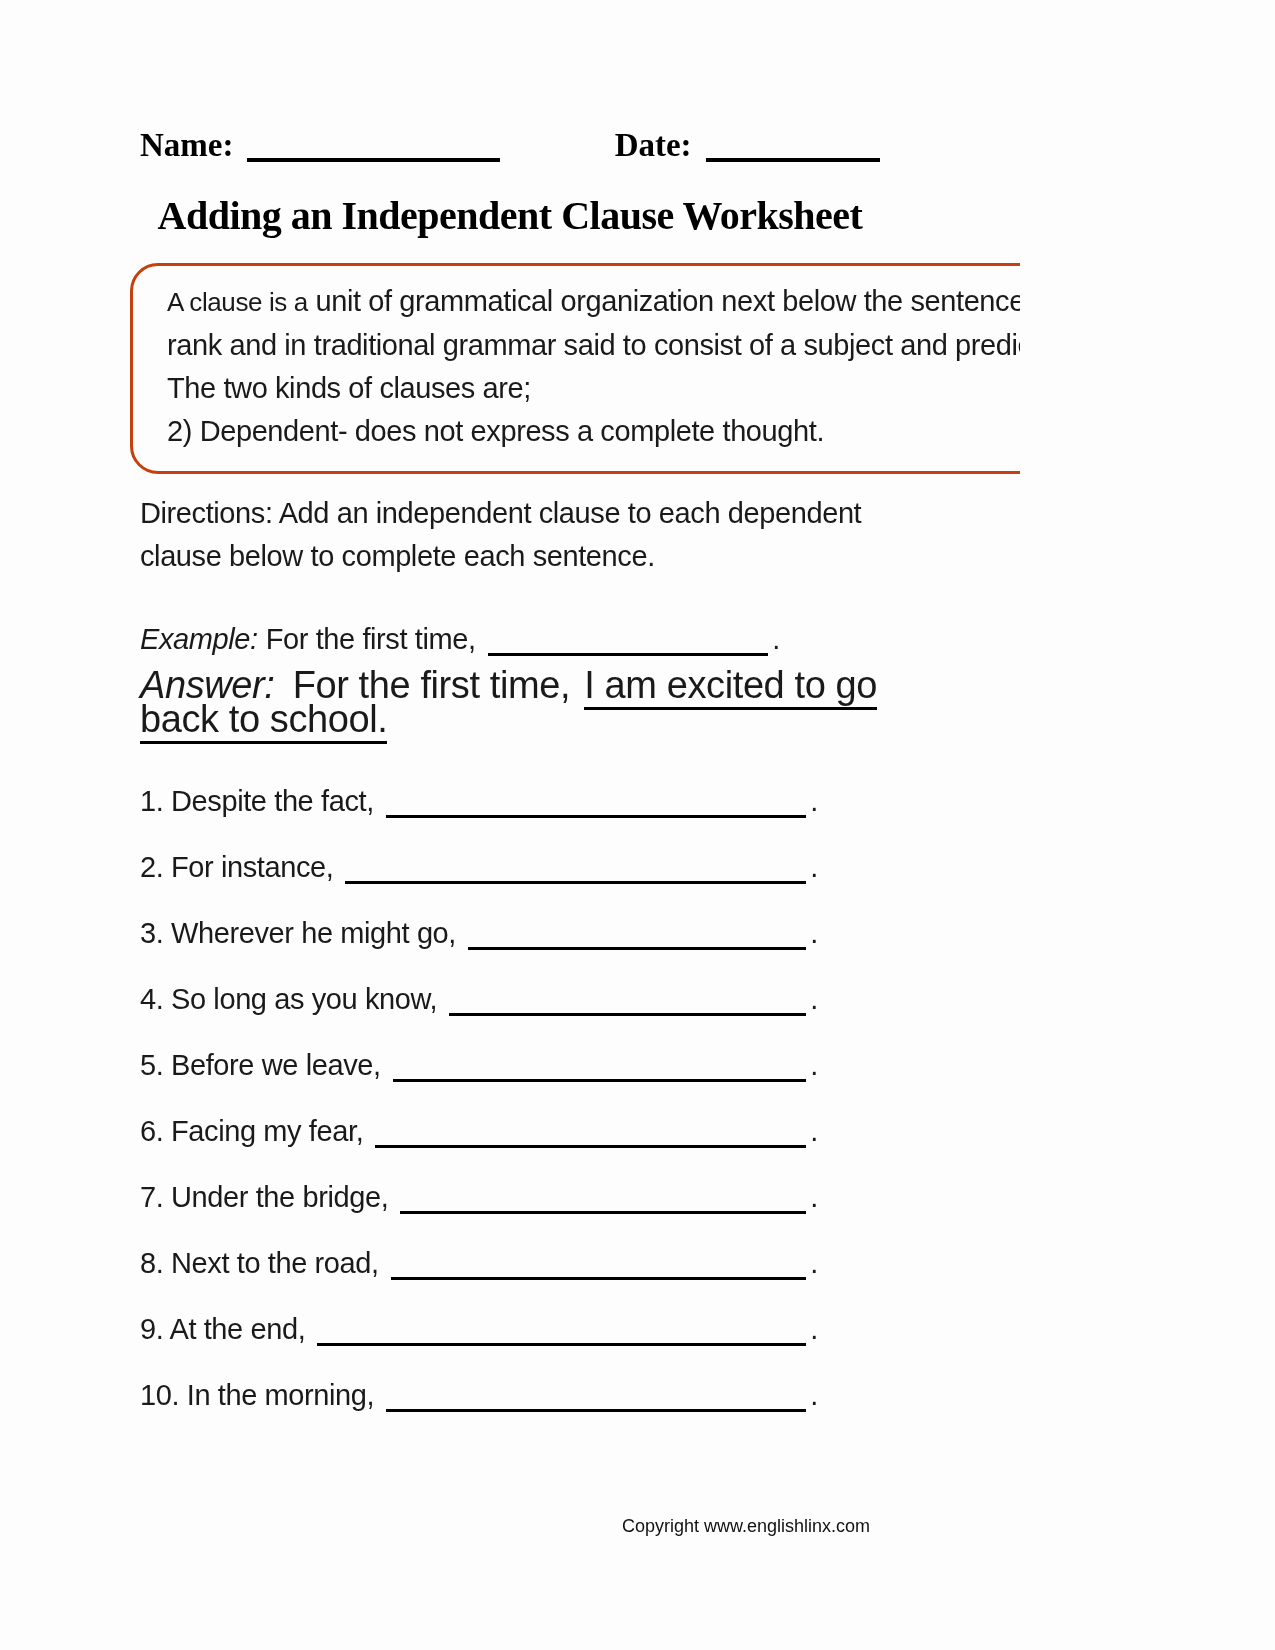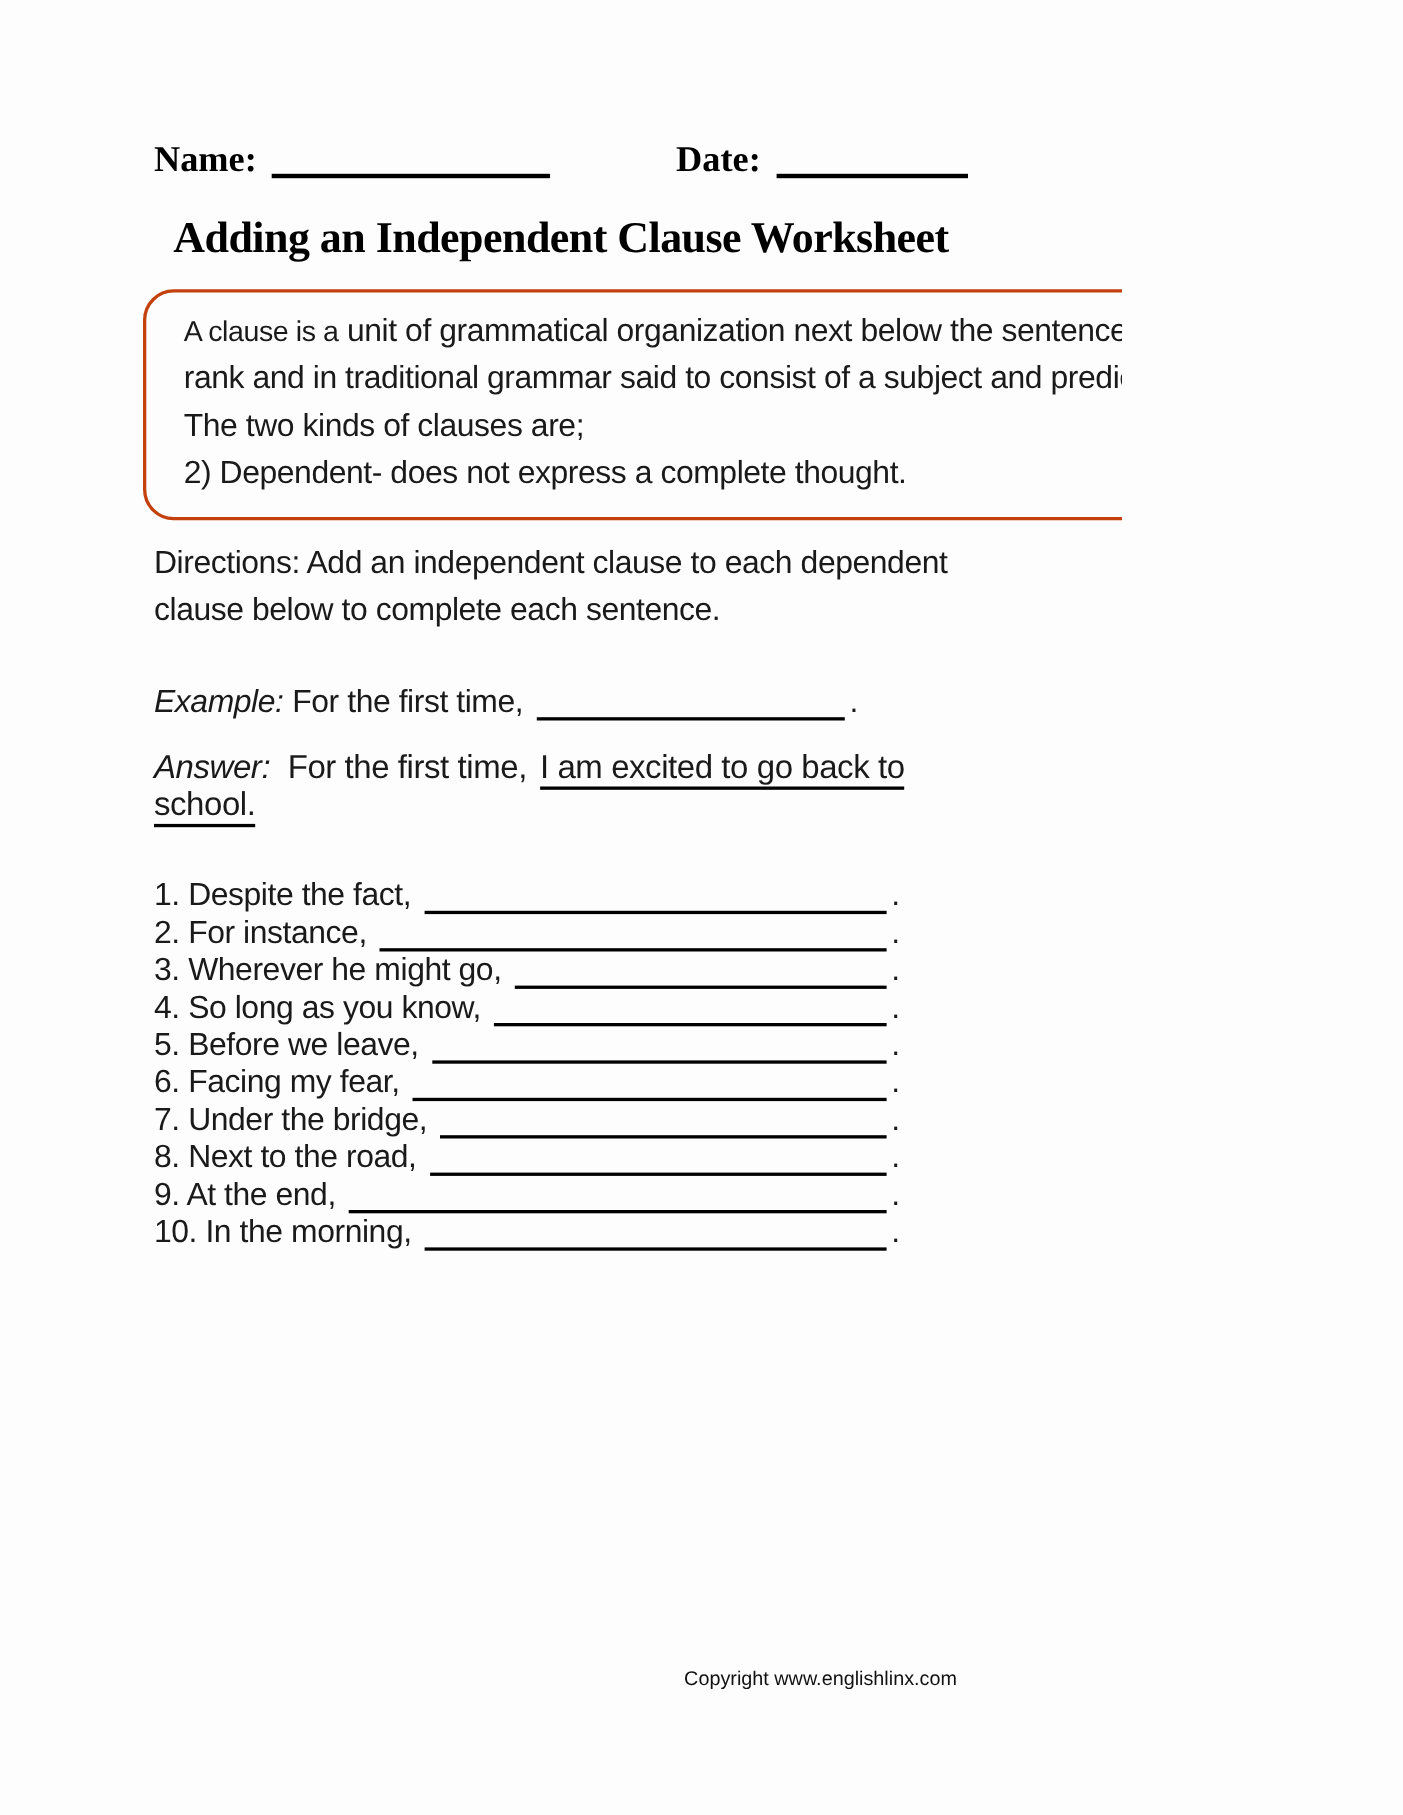--- a/index.html
+++ b/index.html
@@ -73,40 +73,41 @@
   .example-row {
     margin-top: 44px;
     margin-right: 100px;
     display: flex;
     align-items: flex-end;
     font-size: 29px;
     line-height: 34px;
     letter-spacing: -0.4px;
   }
   .answer-row {
-    margin-top: 26px;
-    font-size: 30px;
+    margin-top: 12px;
+    font-size: 38px;
     line-height: 34px;
     letter-spacing: -0.4px;
   }
   .em { font-style: italic; margin-right: 8px; }
   .answer-underlined {
     border-bottom: 3px solid #000;
     padding-bottom: 1px;
     margin-left: 4px;
   }
   
   .items {
     margin-top: 48px;
     margin-right: 62px;
   }
   .item {
     display: flex;
     align-items: flex-end;
     height: 34px;
+    margin-bottom: 32px;
     font-size: 29px;
     line-height: 34px;
     letter-spacing: -0.4px;
   }
   .item-text { white-space: nowrap; }
   .blank {
     flex: 1;
     align-self: flex-end;
     border-bottom: 3px solid #000;
     height: 28px;

